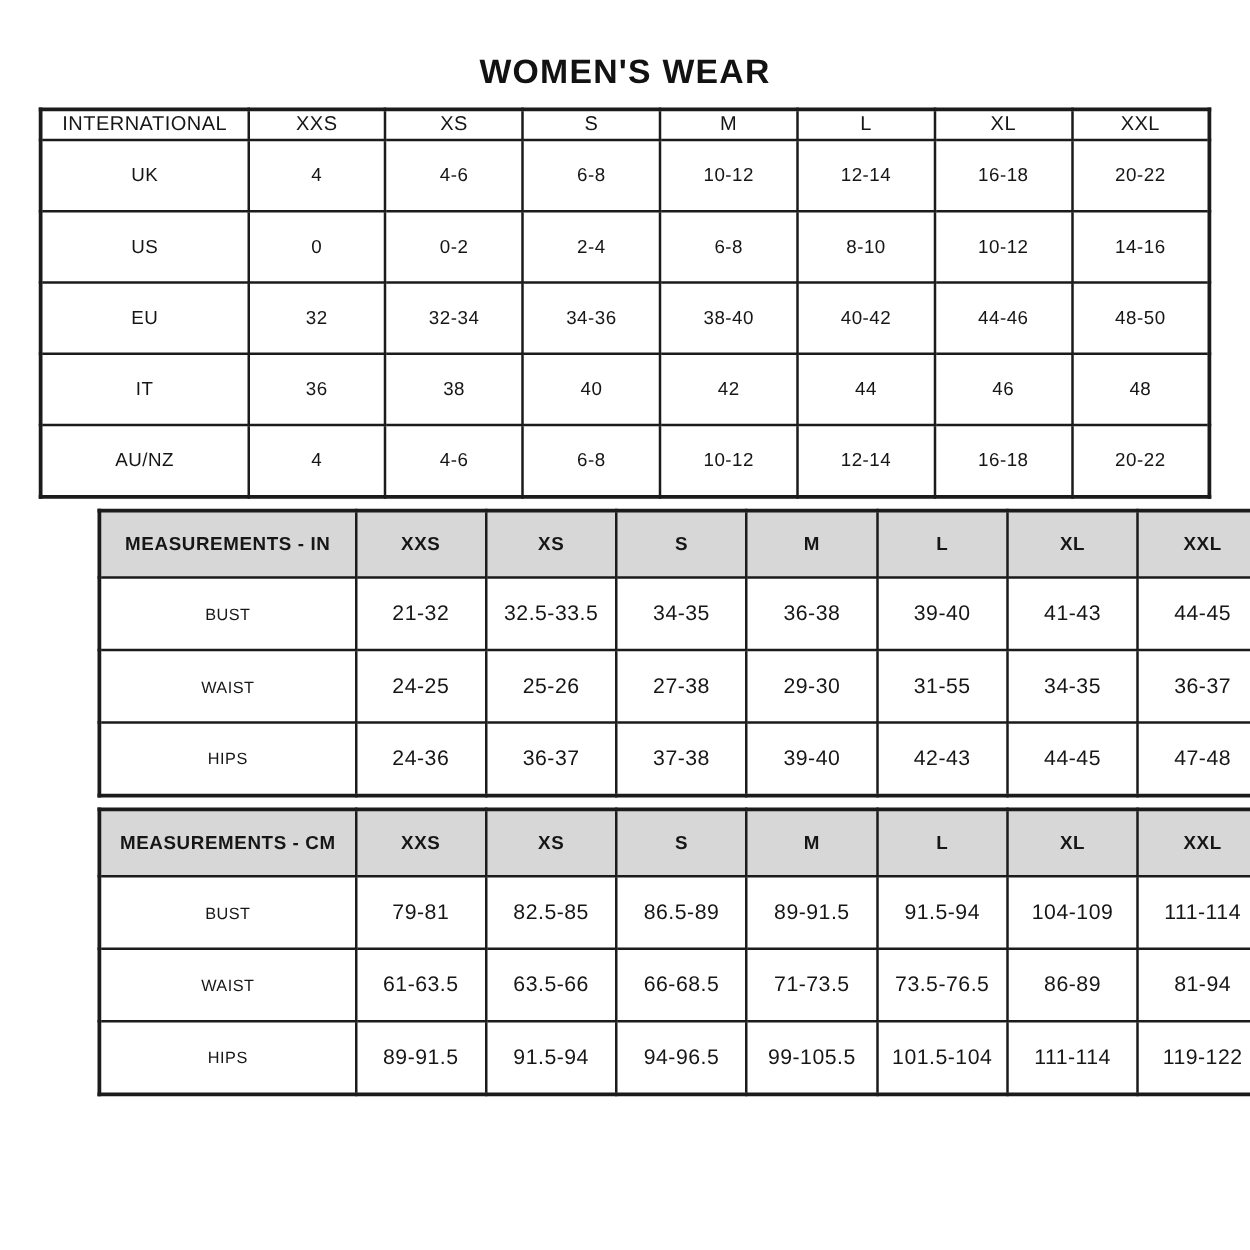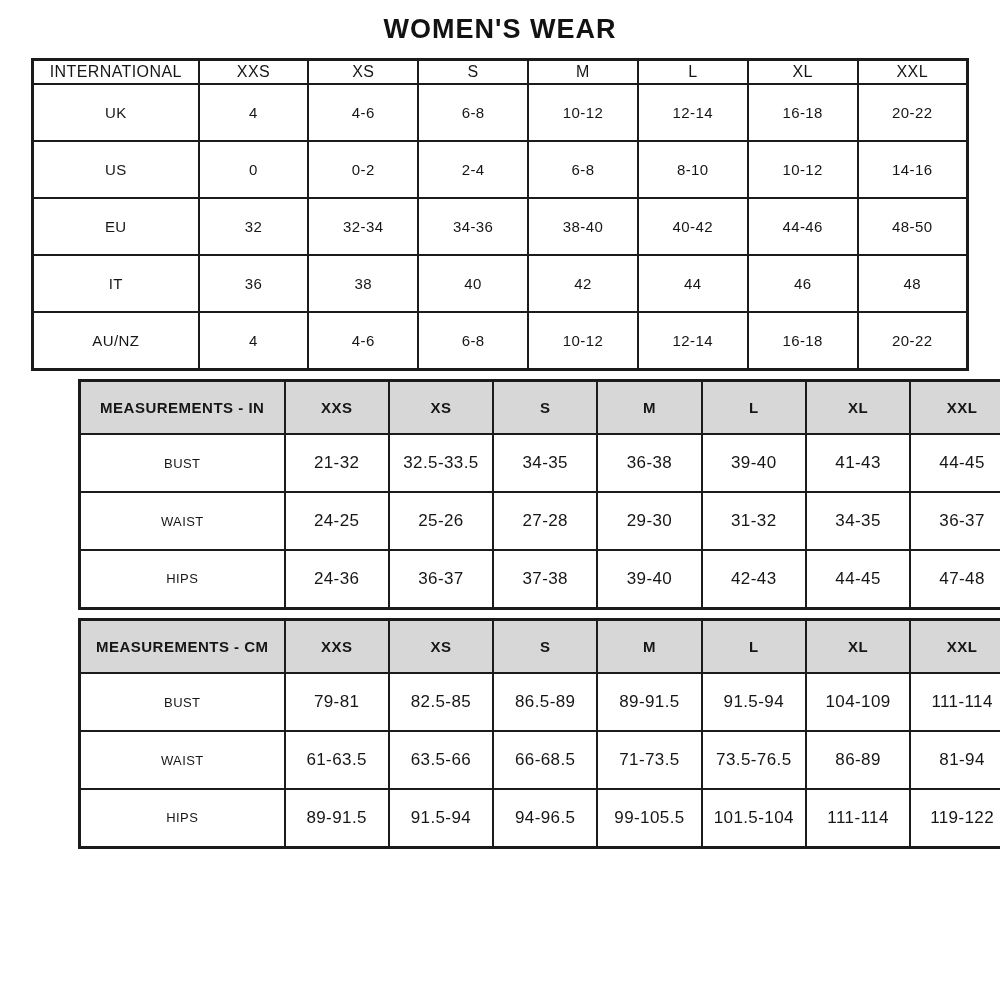--- a/index.html
+++ b/index.html
@@ -14,20 +14,21 @@
     height: 1000px;
     padding: 14px 31px 15px 31px;
   }
   .page-title {
     text-align: center;
     font-size: 27px;
     font-weight: 700;
     letter-spacing: 1px;
     margin-bottom: 13px;
     color: #121212;
+    margin-top: 28px;
   }
   table {
     width: 100%;
     border-collapse: collapse;
     table-layout: fixed;
   }
   table, th, td {
     border: 2px solid #1b1b1b;
   }
   table { border-width: 3px; }
@@ -179,23 +180,23 @@
           <td>34-35</td>
           <td>36-38</td>
           <td>39-40</td>
           <td>41-43</td>
           <td>44-45</td>
         </tr>
         <tr>
           <th>WAIST</th>
           <td>24-25</td>
           <td>25-26</td>
-          <td>27-28</td>
+          <td>27-38</td>
           <td>29-30</td>
-          <td>31-32</td>
+          <td>31-55</td>
           <td>34-35</td>
           <td>36-37</td>
         </tr>
         <tr>
           <th>HIPS</th>
           <td>24-36</td>
           <td>36-37</td>
           <td>37-38</td>
           <td>39-40</td>
           <td>42-43</td>

